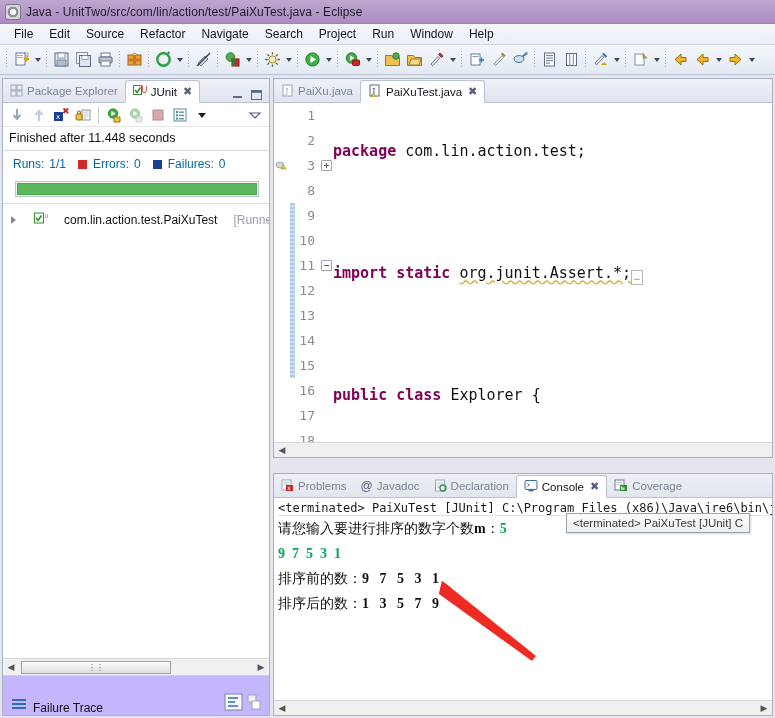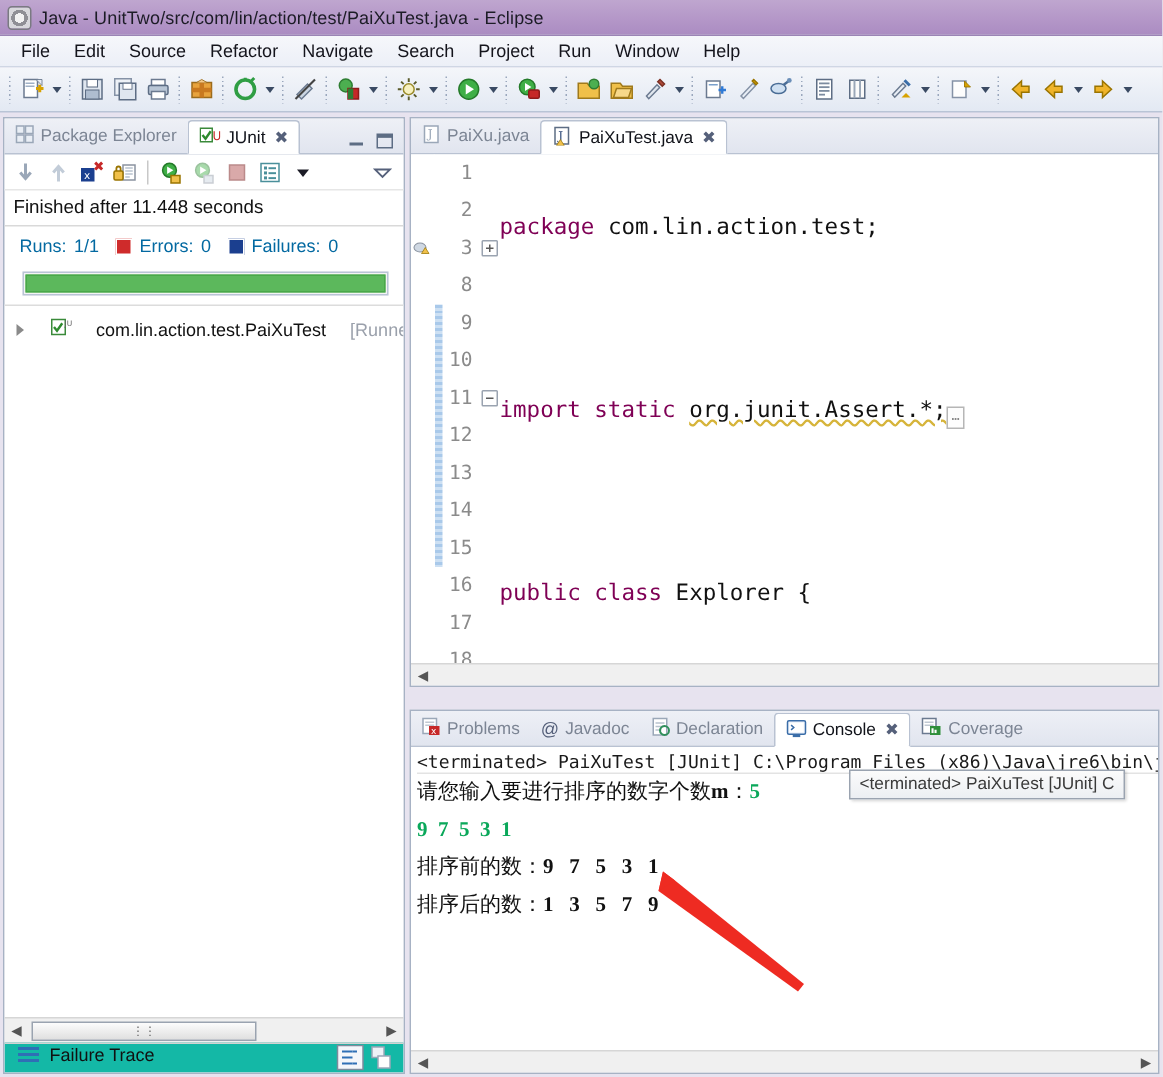--- a/index.html
+++ b/index.html
@@ -176,22 +176,22 @@
   }
   .hsarrow { width: 16px; text-align:center; font-size: 9px; color:#555; flex:none; }
   .hsthumb {
     height: 13px; flex: none; width: 150px; margin-left: 2px;
     background: linear-gradient(180deg,#fcfcfc,#dfdfdf);
     border: 1px solid #9aa3b0;
     display:flex; align-items:center; justify-content:center;
     font-size: 8px; color:#666;
   }
   .failtrace {
-    height: 20px; flex: none; border-top: 1px solid #d2d2d2;
-    background: #14b8a6; display: flex; align-items: flex-start;
+    height: 40px; flex: none; border-top: 1px solid #d2d2d2;
+    background: #c4b5fd; display: flex; align-items: flex-end;
     padding: 0 6px 0 8px; gap: 6px;
   }
   .ft-label { font-size: 12px; color: #111; }
   .ft-ctrls { margin-left: auto; display:flex; align-items:center; gap:4px; }
 
   
   .right { flex: 1; display: flex; flex-direction: column; gap: 3px; min-width:0; }
 
   
   .editor { flex: none; height: 380px; }
@@ -214,21 +214,21 @@
     font-family: "DejaVu Sans Mono", monospace; font-size: 15px;
     color: #111; white-space: pre;
   }
   .ln, .codeline, .foldmark {
     height: 25px; line-height: 25px;
   }
   .blue-bar {
     position: absolute; left: 0; width: 5px;
     background: repeating-linear-gradient(180deg,#a9c9ea 0 2px,#cde0f3 2px 4px);
   }
-  .kw { color: #7f0055; font-weight: normal; }
+  .kw { color: #7f0055; font-weight: bold; }
   .imp-underline {
     text-decoration: underline; text-decoration-style: wavy;
     text-decoration-color: #d6b43a;
   }
   .folded-box {
     display:inline-block; width:12px; height:15px; vertical-align:-2px;
     border:1px solid #b6b6b6; background:#fdfdfd; color:#888;
     font-size:9px; line-height:13px; text-align:center;
   }
   .foldminus {

